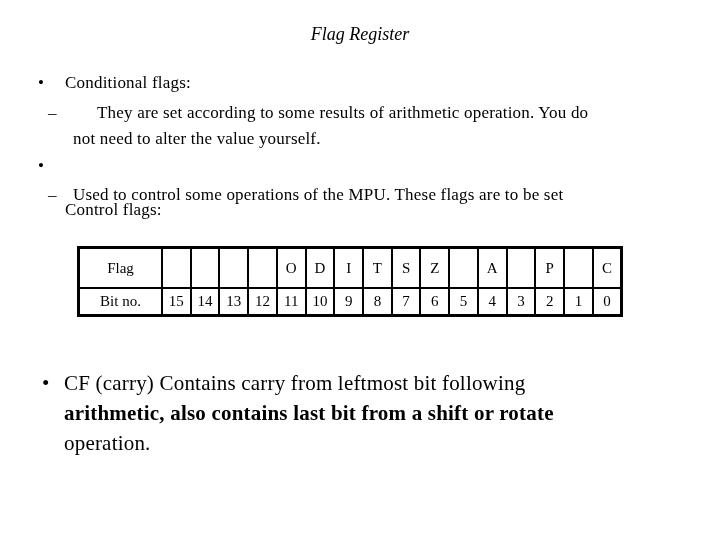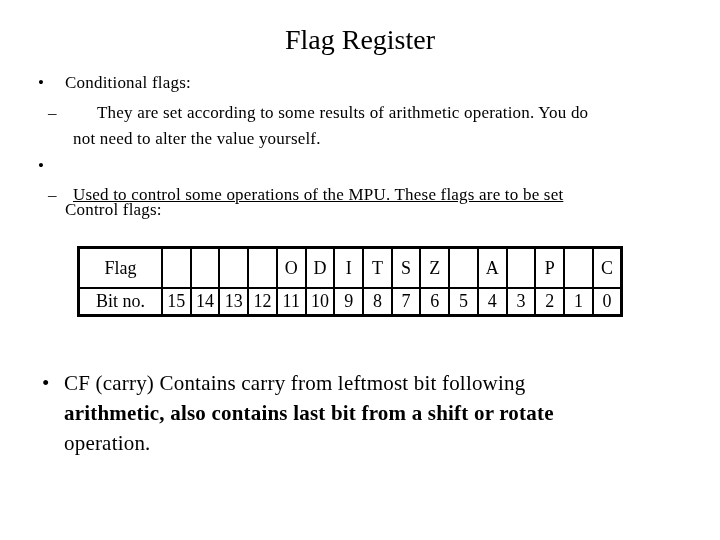--- a/index.html
+++ b/index.html
@@ -15,38 +15,39 @@
     color: #000000;
     font-family: "Liberation Serif", "DejaVu Serif", serif;
     overflow: hidden;
   }
   .abs { position: absolute; white-space: nowrap; }
   .title {
     top: 24px;
     left: 0;
     width: 720px;
     text-align: center;
-    font-size: 28px;
+    font-size: 18px;
+    font-style: italic;
   }
   .body-text { font-size: 17px; letter-spacing: 0.2px; }
   .big-text  { font-size: 21px; letter-spacing: 0.2px; }
   table.flagtable {
     position: absolute;
     left: 77px;
     top: 246px;
     border-collapse: collapse;
     table-layout: fixed;
     width: 546px;
     border: 3px solid #000000;
   }
   table.flagtable td {
     border: 2px solid #000000;
     text-align: center;
     vertical-align: middle;
-    font-size: 18px;
+    font-size: 15px;
     font-family: "Liberation Serif", "DejaVu Serif", serif;
     padding: 0;
     overflow: hidden;
   }
   table.flagtable tr.r1 td { height: 38px; }
   table.flagtable tr.r2 td { height: 25px; }
   table.flagtable td.labelcol { width: 81px; }
 </style>
 </head>
 <body>
@@ -59,21 +60,21 @@
   <span class="abs body-text" style="left:65px; top:73px;text-align:right;">Conditional flags:</span>
 
   <span class="abs body-text" style="left:48px; top:103px;">–</span>
   <span class="abs body-text" style="left:73px; top:103px;margin-left:24px;">They are set according to some results of arithmetic operation. You do</span>
   <span class="abs body-text" style="left:73px; top:129px;">not need to alter the value yourself.</span>
 
   <span class="abs body-text" style="left:38px; top:156px;">•</span>
   <span class="abs body-text" style="left:65px; top:156px;margin-top:44px;">Control flags:</span>
 
   <span class="abs body-text" style="left:48px; top:185px;">–</span>
-  <span class="abs body-text" style="left:73px; top:185px;text-decoration:underline;">Used to control some operations of the MPU. These flags are to be set</span>
+  <span class="abs body-text" style="left:73px; top:185px;">Used to control some operations of the MPU. These flags are to be set</span>
 
   <table class="flagtable">
     <tbody>
         <tr class="r1">
       <td class="labelcol">Flag</td>
     <td></td>
           <td></td>
           <td></td>
           <td></td>
           <td>O</td>

